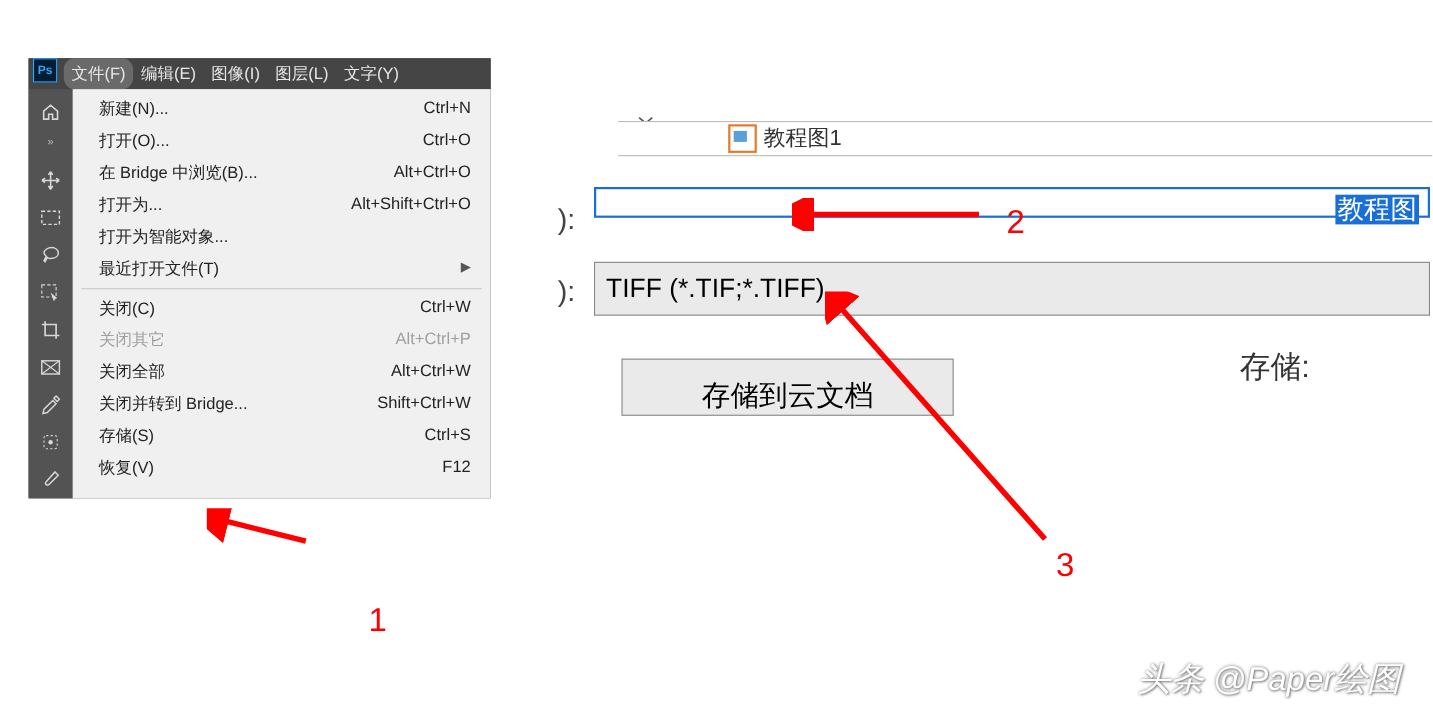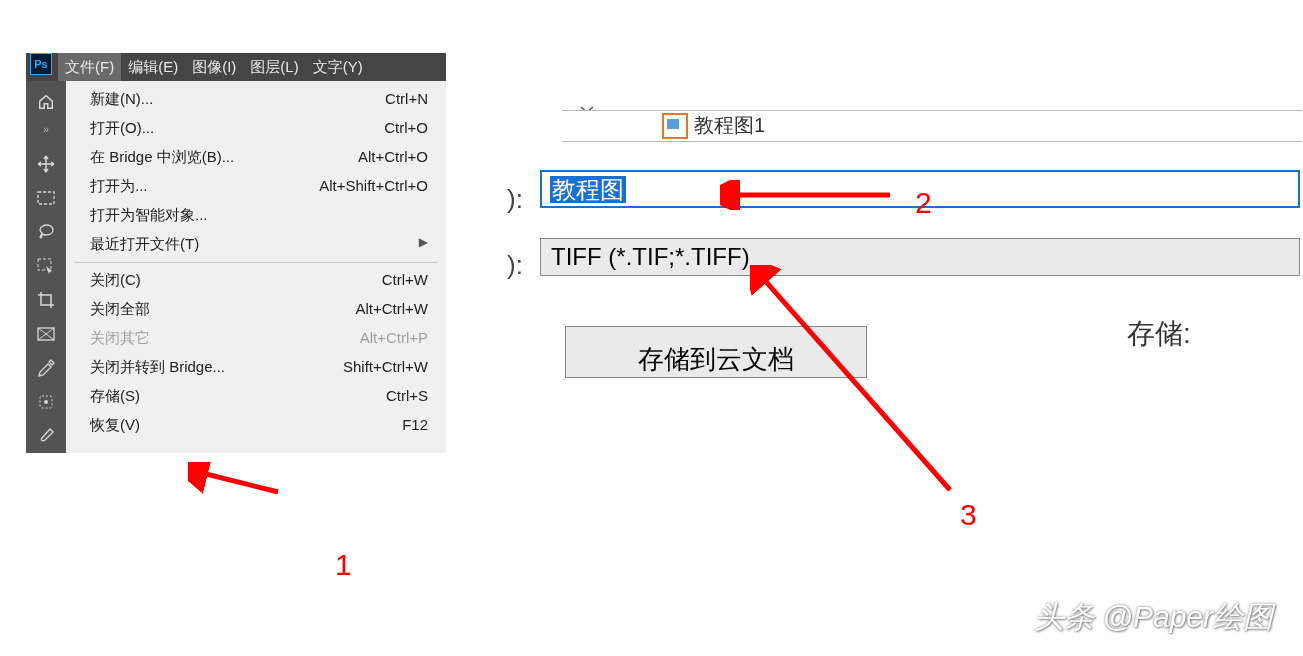--- a/index.html
+++ b/index.html
@@ -43,20 +43,21 @@
   }
   .ps-menubar-item {
     padding: 0 7px;
     height: 100%;
     display: flex;
     align-items: center;
     cursor: default;
   }
   .ps-menubar-item.active {
     background: #6a6a6a;
+    border-radius: 10px;
   }
   .ps-body {
     display: flex;
   }
   .ps-toolbar {
     width: 40px;
     background: #535353;
     display: flex;
     flex-direction: column;
     align-items: center;
@@ -161,38 +162,39 @@
     font-size: 26px;
     color: #444;
   }
   .lc1 { left: 0px; top: 74px; }
   .lc2 { left: 0px; top: 140px; }
   .name-input {
     position: absolute;
     left: 33px;
     top: 60px;
     width: 760px;
-    height: 38px;
+    height: 28px;
     border: 2px solid #1a6fd6;
     background: #fff;
     font-size: 24px;
     padding: 2px 8px;
     box-sizing: border-box;
+    text-align: right;
   }
   .name-input .sel {
     background: #1a6fd6;
     color: #fff;
     padding: 0 2px;
   }
   .format-select {
     position: absolute;
     left: 33px;
     top: 128px;
     width: 760px;
-    height: 38px;
+    height: 49px;
     border: 1px solid #888;
     background: #eaeaea;
     font-size: 24px;
     padding: 4px 10px;
     box-sizing: border-box;
     display: flex;
     align-items: center;
   }
   .cloud-btn {
     position: absolute;
@@ -336,27 +338,27 @@
         </div>
       <div class="menu-row">
           <span>最近打开文件(T)</span>
           <span class="menu-arrow">▶</span>
         </div>
       <div class="menu-sep"></div>
       <div class="menu-row">
           <span>关闭(C)</span>
           <span>Ctrl+W</span>
         </div>
-      <div class="menu-row">
-          <span>关闭全部</span>
-          <span>Alt+Ctrl+W</span>
-        </div>
       <div class="menu-row disabled">
           <span>关闭其它</span>
           <span>Alt+Ctrl+P</span>
+        </div>
+      <div class="menu-row">
+          <span>关闭全部</span>
+          <span>Alt+Ctrl+W</span>
         </div>
       <div class="menu-row">
           <span>关闭并转到 Bridge...</span>
           <span>Shift+Ctrl+W</span>
         </div>
       <div class="menu-row">
           <span>存储(S)</span>
           <span>Ctrl+S</span>
         </div>
       <div class="menu-row">

